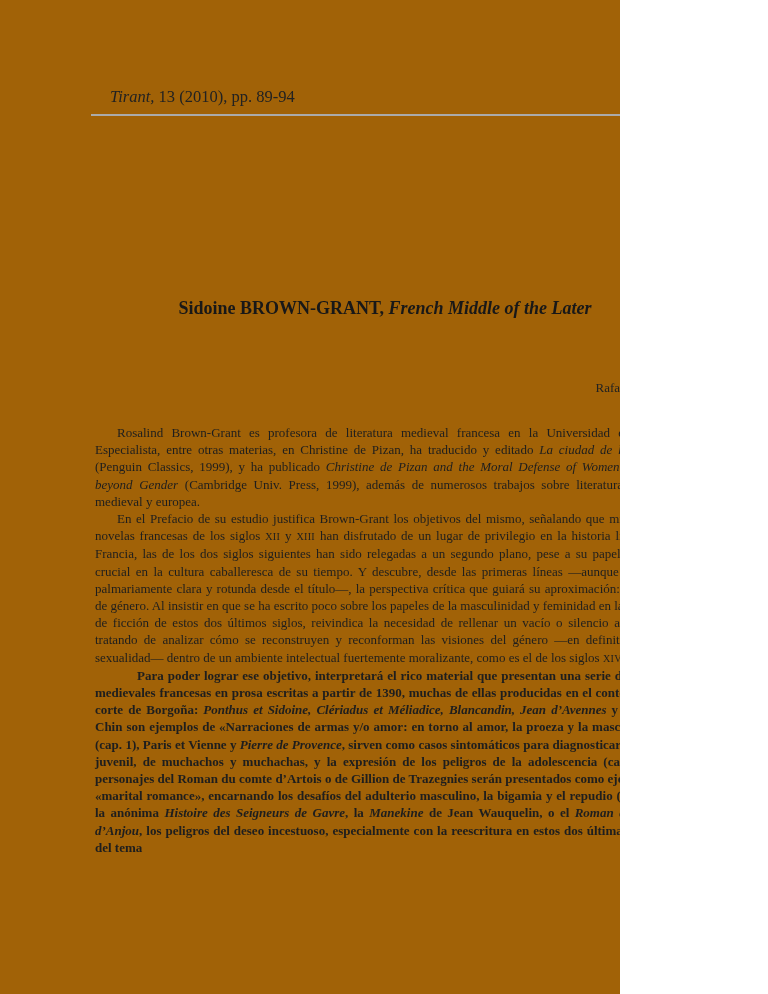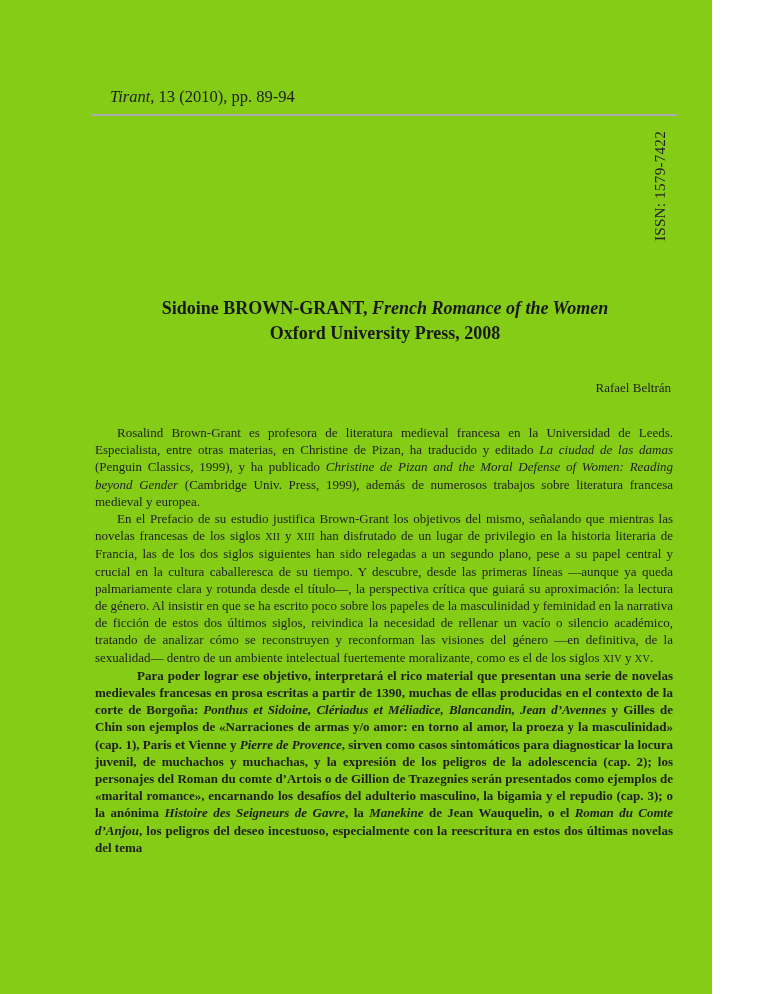--- a/index.html
+++ b/index.html
@@ -1,20 +1,20 @@
 <!DOCTYPE html>
 <html lang="es"><head>
 <meta charset="utf-8">
 <style>
   html, body { margin: 0; padding: 0; background: #ffffff; }
   .page {
     position: relative;
-    width: 712px;
+    width: 620px;
     height: 994px;
-    background: #84cc16;
+    background: #a16207;
     overflow: hidden;
     font-family: "Liberation Serif", serif;
     color: #1e1e1e;
   }
   .it { font-style: italic; }
   .sc { text-transform: uppercase; font-size: 0.78em; letter-spacing: 0.03em; }
 
   .header {
     position: absolute;
     left: 110px; top: 87px;
@@ -79,22 +79,21 @@
 
 <div class="page">
 
   <div class="header"><span class="it">Tirant,</span><span> 13 (2010), pp. 89-94</span></div>
 
   <div class="header-rule"></div>
 
   <div class="issn">ISSN: 1579-7422</div>
 
   <div class="review-title">
-    <div class="title-line"><span>Sidoine BROWN-GRANT, </span><span class="it">French Romance of the Women</span></div>
-    <div class="title-line"><span>Oxford University Press, 2008</span></div>
+    <div class="title-line"><span>Sidoine BROWN-GRANT, </span><span class="it">French Middle of the Later</span></div>
   </div>
 
   <div class="byline">
     <div class="author-name">Rafael Beltrán</div>
   </div>
 
   <div class="review-body">
     <p class="indent-small"><span>Rosalind Brown-Grant es profesora de literatura medieval francesa en la Universidad de Leeds. Especialista, entre otras materias, en Christine de Pizan, ha traducido y editado </span><span class="it">La ciudad de las damas</span><span> (Penguin Classics, 1999), y ha publicado </span><span class="it">Christine de Pizan and the Moral Defense of Women: Reading beyond Gender</span><span> (Cambridge Univ. Press, 1999), además de numerosos trabajos sobre literatura francesa medieval y europea.</span></p>
     <p class="indent-small"><span>En el Prefacio de su estudio justifica Brown-Grant los objetivos del mismo, señalando que mientras las novelas francesas de los siglos </span><span class="sc">xii</span><span> y </span><span class="sc">xiii</span><span> han disfrutado de un lugar de privilegio en la historia literaria de Francia, las de los dos siglos siguientes han sido relegadas a un segundo plano, pese a su papel central y crucial en la cultura caballeresca de su tiempo. Y descubre, desde las primeras líneas —aunque ya queda palmariamente clara y rotunda desde el título—, la perspectiva crítica que guiará su aproximación: la lectura de género. Al insistir en que se ha escrito poco sobre los papeles de la masculinidad y feminidad en la narrativa de ficción de estos dos últimos siglos, reivindica la necesidad de rellenar un vacío o silencio académico, tratando de analizar cómo se reconstruyen y reconforman las visiones del género —en definitiva, de la sexualidad— dentro de un ambiente intelectual fuertemente moralizante, como es el de los siglos </span><span class="sc">xiv</span><span> y </span><span class="sc">xv</span><span>.</span></p>
     <p class="indent-large"><span>Para poder lograr ese objetivo, interpretará el rico material que presentan una serie de novelas medievales francesas en prosa escritas a partir de 1390, muchas de ellas producidas en el contexto de la corte de Borgoña: </span><span class="it">Ponthus et Sidoine, Clériadus et Méliadice, Blancandin, Jean d’Avennes</span><span> y Gilles de Chin son ejemplos de «Narraciones de armas y/o amor: en torno al amor, la proeza y la masculinidad» (cap. 1), Paris et Vienne y </span><span class="it">Pierre de Provence</span><span>, sirven como casos sintomáticos para diagnosticar la locura juvenil, de muchachos y muchachas, y la expresión de los peligros de la adolescencia (cap. 2); los personajes del Roman du comte d’Artois o de Gillion de Trazegnies serán presentados como ejemplos de «marital romance», encarnando los desafíos del adulterio masculino, la bigamia y el repudio (cap. 3); o la anónima </span><span class="it">Histoire des Seigneurs de Gavre</span><span>, la </span><span class="it">Manekine</span><span> de Jean Wauquelin, o el </span><span class="it">Roman du Comte d’Anjou</span><span>, los peligros del deseo incestuoso, especialmente con la reescritura en estos dos últimas novelas del tema</span></p>

